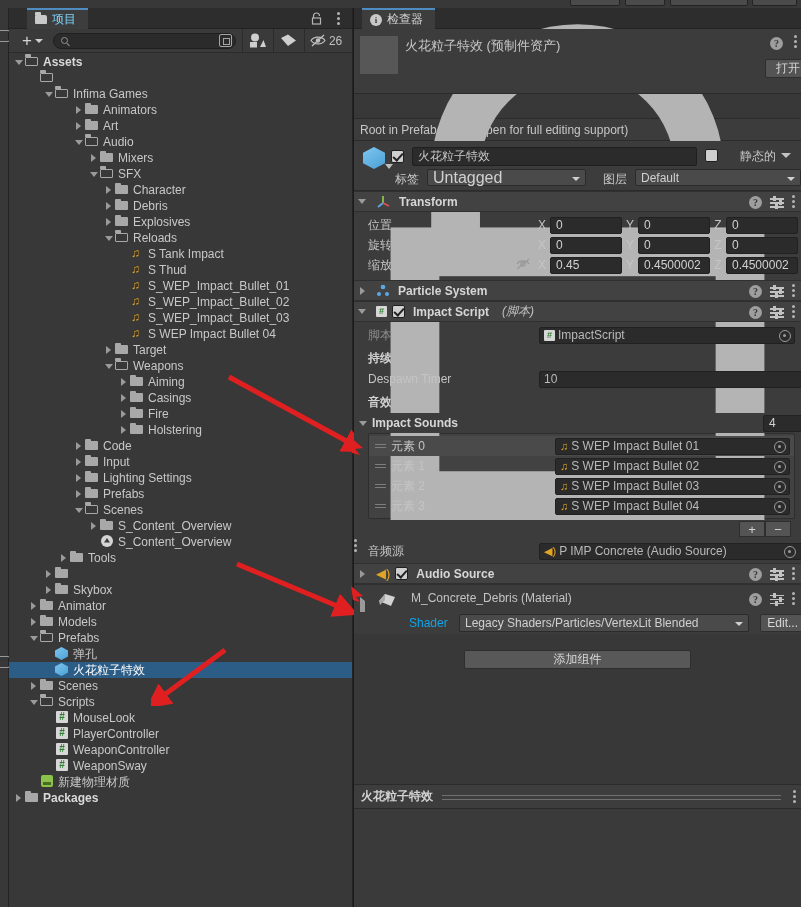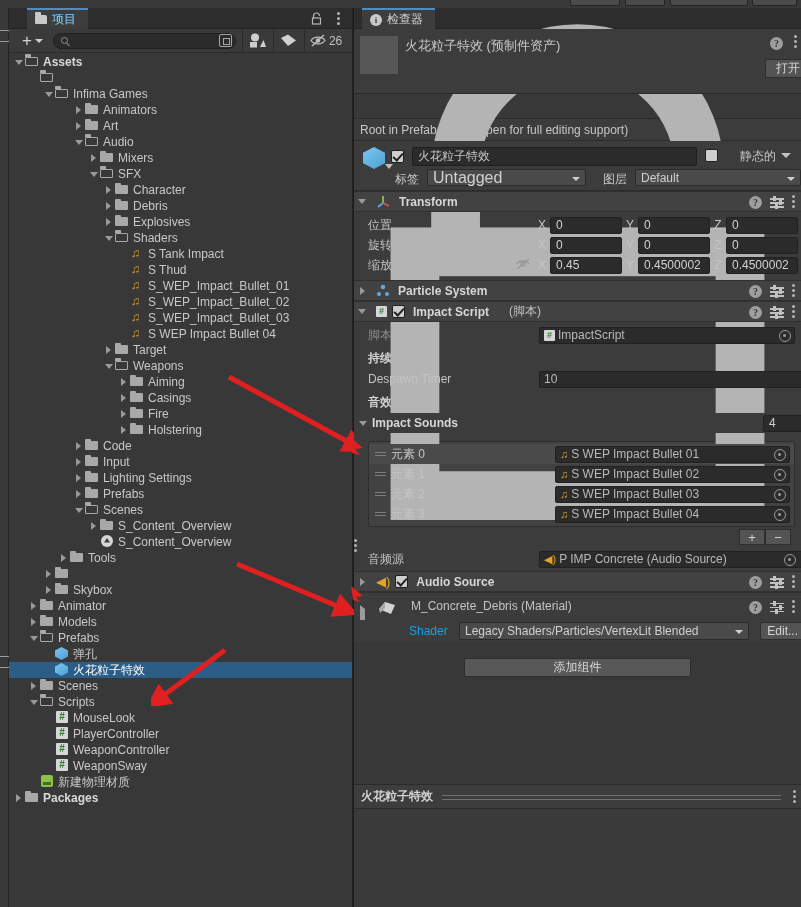--- a/index.html
+++ b/index.html
@@ -133,21 +133,21 @@
   .obj-field .pick:after { content: ""; position: absolute; left: 3px; top: 3px; width: 3px; height: 3px; background: #9a9a9a; border-radius: 50%; }
   .scriptchip { width: 11px; height: 11px; background: #d7d7d7; border-radius: 1px; color: #2e7d32; font-size: 9px; font-weight: bold; text-align: center; line-height: 11px; margin-right: 3px; }
 
   .section-title { font-weight: bold; font-size: 12px; color: #d2d2d2; padding: 5px 0 2px 14px; }
 
   .arr-header { position: relative; height: 20px; display: flex; align-items: center; background: #3c3c3c; }
   .arr-header .foldarrow { width: 18px; display: flex; align-items: center; justify-content: center; }
   .arr-title { font-weight: bold; font-size: 12px; color: #d6d6d6; }
   .arr-size { position: absolute; right: 6px; width: 58px; height: 17px; background: #2b2b2b; border: 1px solid #212121; border-radius: 2px; color: #d2d2d2; font-size: 12px; display: flex; align-items: center; padding-left: 5px; }
 
-  .arr-list { margin: 8px 6px 0 14px; background: #424242; border: 1px solid #2e2e2e; border-radius: 2px; padding: 2px 0; }
+  .arr-list { margin: 0 6px 0 14px; background: #424242; border: 1px solid #2e2e2e; border-radius: 2px; padding: 2px 0; }
   .arr-item { position: relative; height: 20px; display: flex; align-items: center; }
   .arr-item.alt { background: #4a4a4a; }
   .grip { width: 22px; display: flex; flex-direction: column; gap: 2px; align-items: center; }
   .grip i { width: 11px; height: 1.4px; background: #7d7d7d; }
   .el-label { width: 165px; font-size: 12px; color: #c4c4c4; }
   .arr-item .obj-field { position: absolute; left: 186px; right: 4px; }
   .aico { color: #e0a526; font-size: 11px; margin-right: 3px; }
   .spk { color: #e0a526; font-size: 11px; margin-right: 3px; }
   .arr-btns { height: 20px; display: flex; align-items: center; justify-content: flex-end; padding-right: 4px; gap: 0; }
   .arr-btn { width: 26px; height: 16px; background: #545454; border: 1px solid #2e2e2e; color: #d6d6d6; font-size: 13px; display: flex; align-items: center; justify-content: center; }
@@ -352,21 +352,21 @@
           <span class="label">Explosives</span>
         </div>
         <div class="row">
           <span style="display:inline-block;width:94px;flex:0 0 94px;"></span>
           <span class="arrow">
             <span class="tri-d"></span>
           </span>
           <span class="ico">
             <span class="fold-open"></span>
           </span>
-          <span class="label">Shaders</span>
+          <span class="label">Reloads</span>
         </div>
         <div class="row">
           <span style="display:inline-block;width:109px;flex:0 0 109px;"></span>
           <span class="arrow none"></span>
           <span class="ico">
             <span class="audio-ico">♫</span>
           </span>
           <span class="label">S Tank Impact</span>
         </div>
         <div class="row">
@@ -878,21 +878,21 @@
       </span>
     </div>
 
     <div class="comp-header">
       <span class="foldarrow">
           <span class="tri-d"></span>
         </span>
       <span class="scriptchip" style="margin-left:6px;">#</span>
       <span class="cbox checked" style="margin-left:2px;"></span>
       <span class="ctitle">Impact Script</span>
-      <span class="ctitle cmeta" style="margin-left:20px;">(脚本)</span>
+      <span class="ctitle cmeta" style="margin-left:13px;font-style:italic;">(脚本)</span>
       <span class="comp-right">
         <span class="help-ico">?</span>
         <span class="settings-ico">
             <i></i>
             <i></i>
             <i></i>
             <b></b>
             <b></b>
             <b></b>
           </span>

